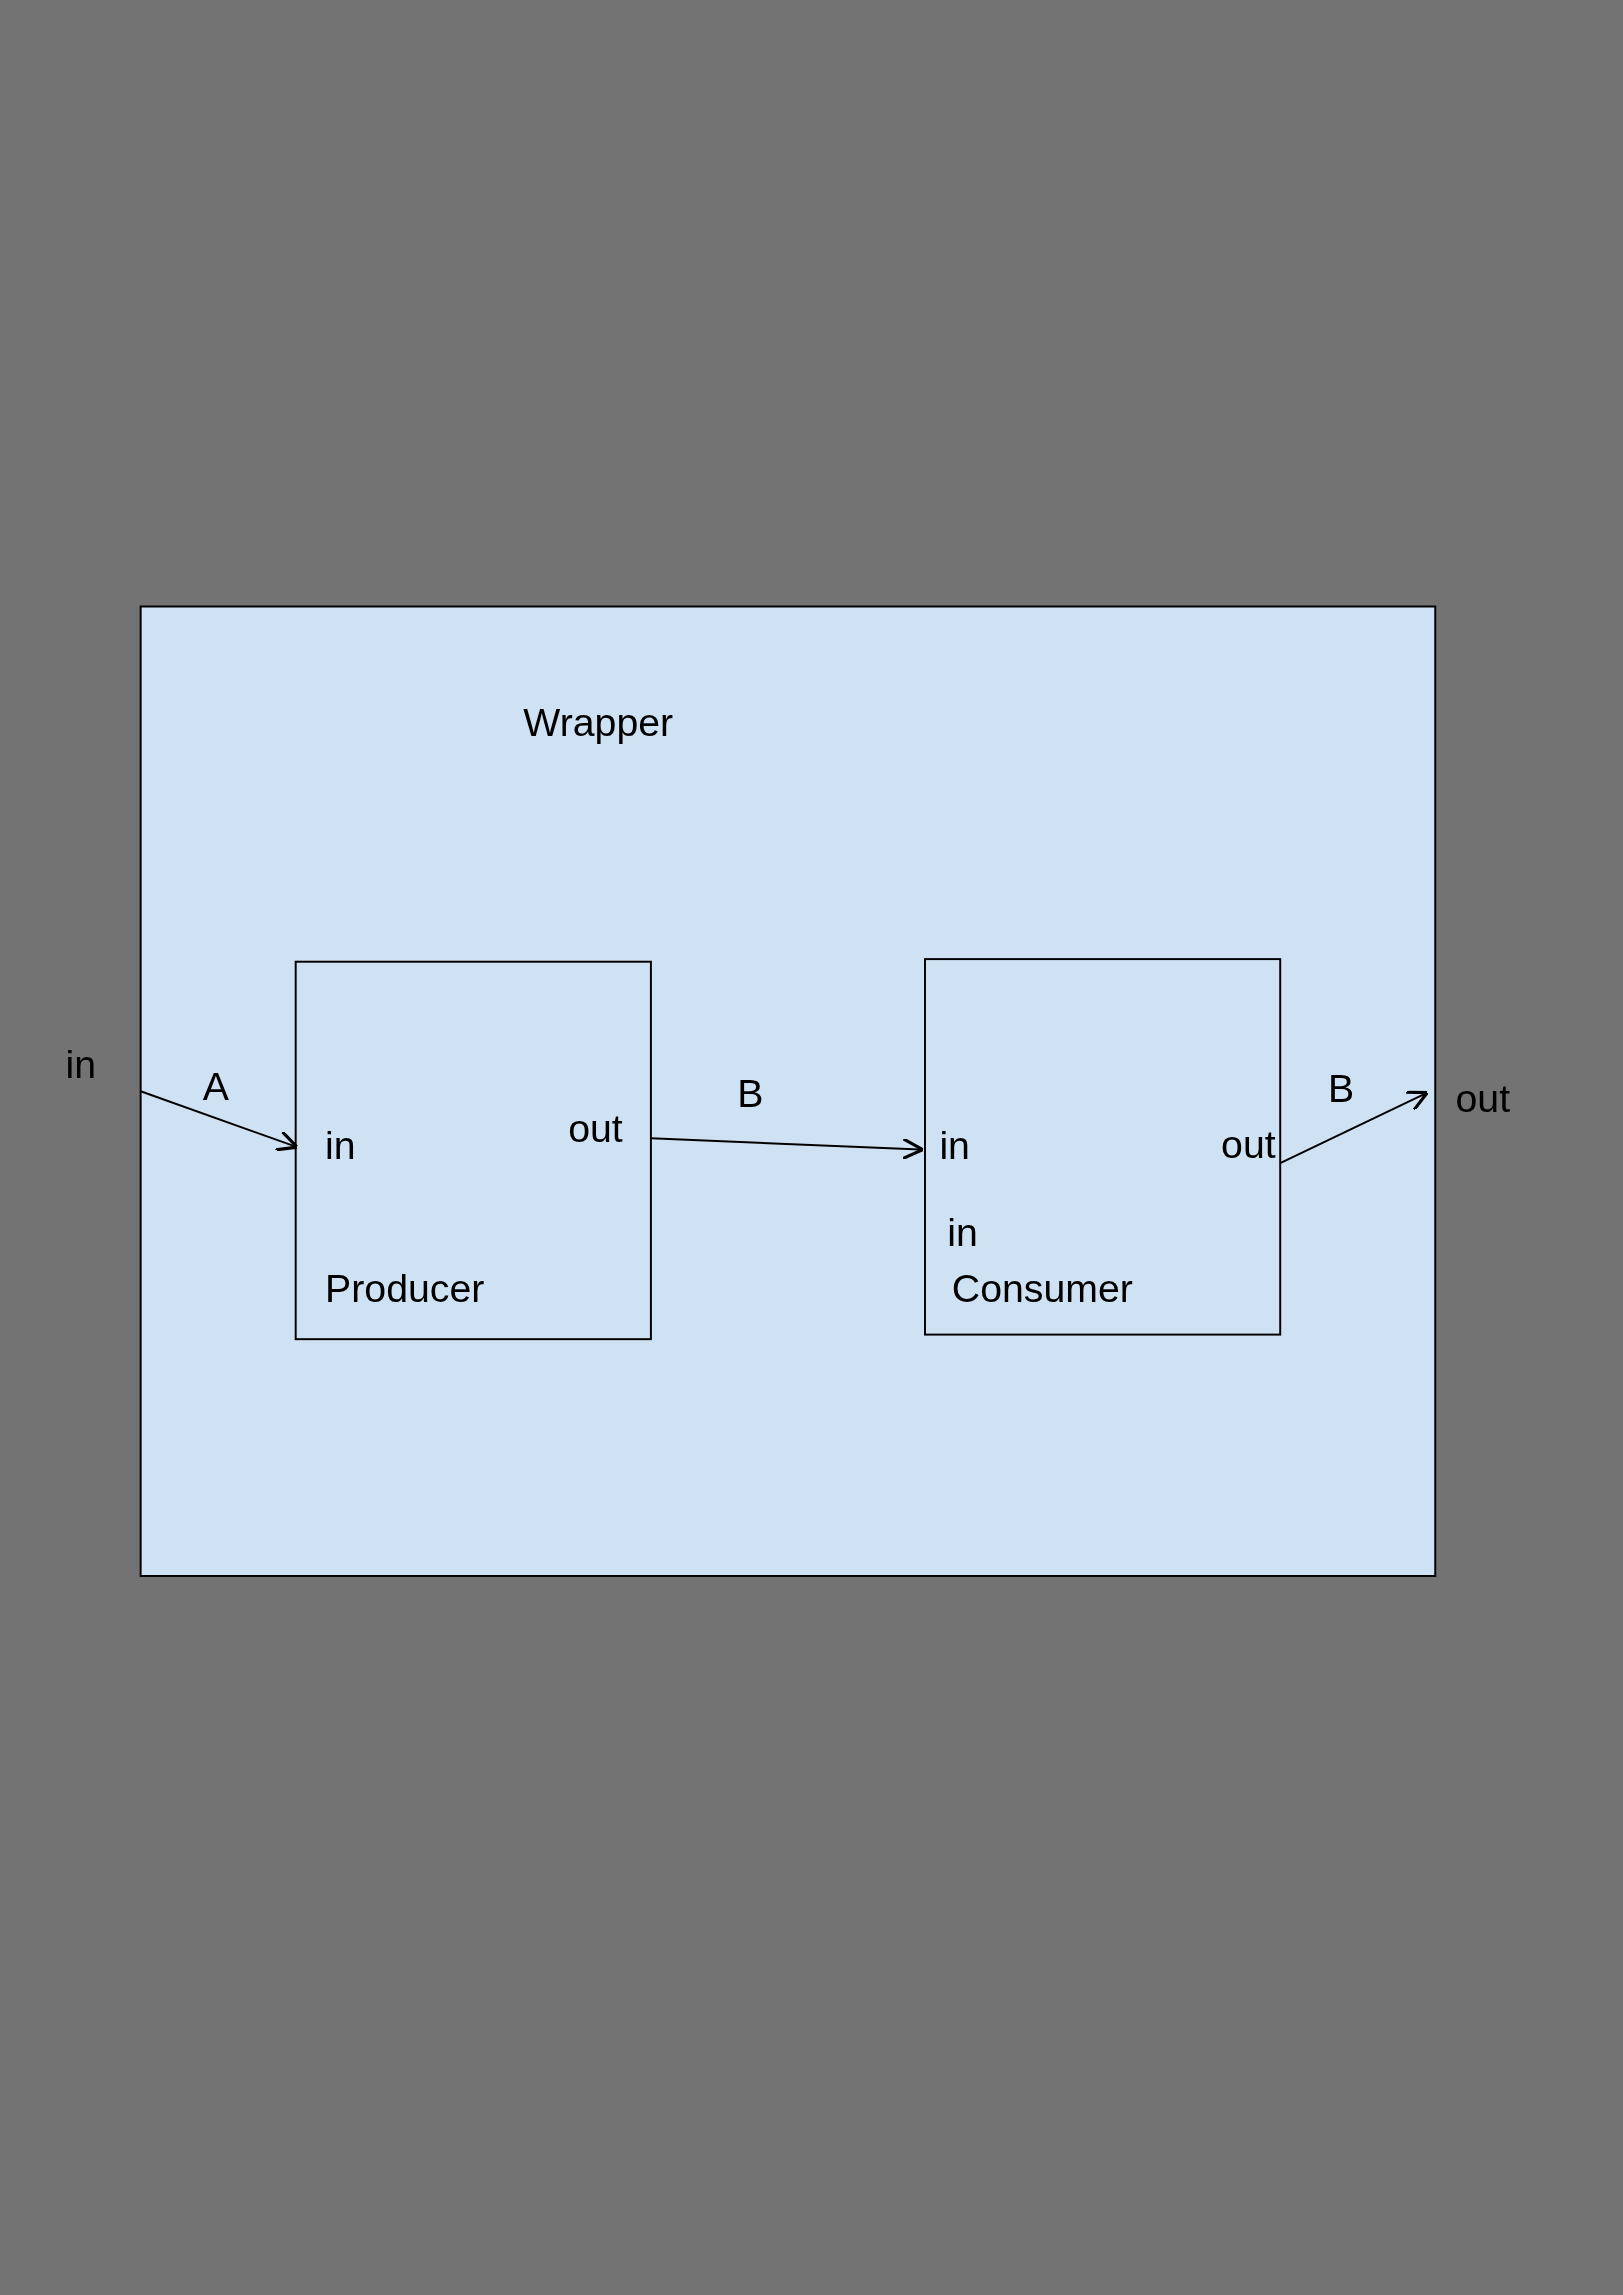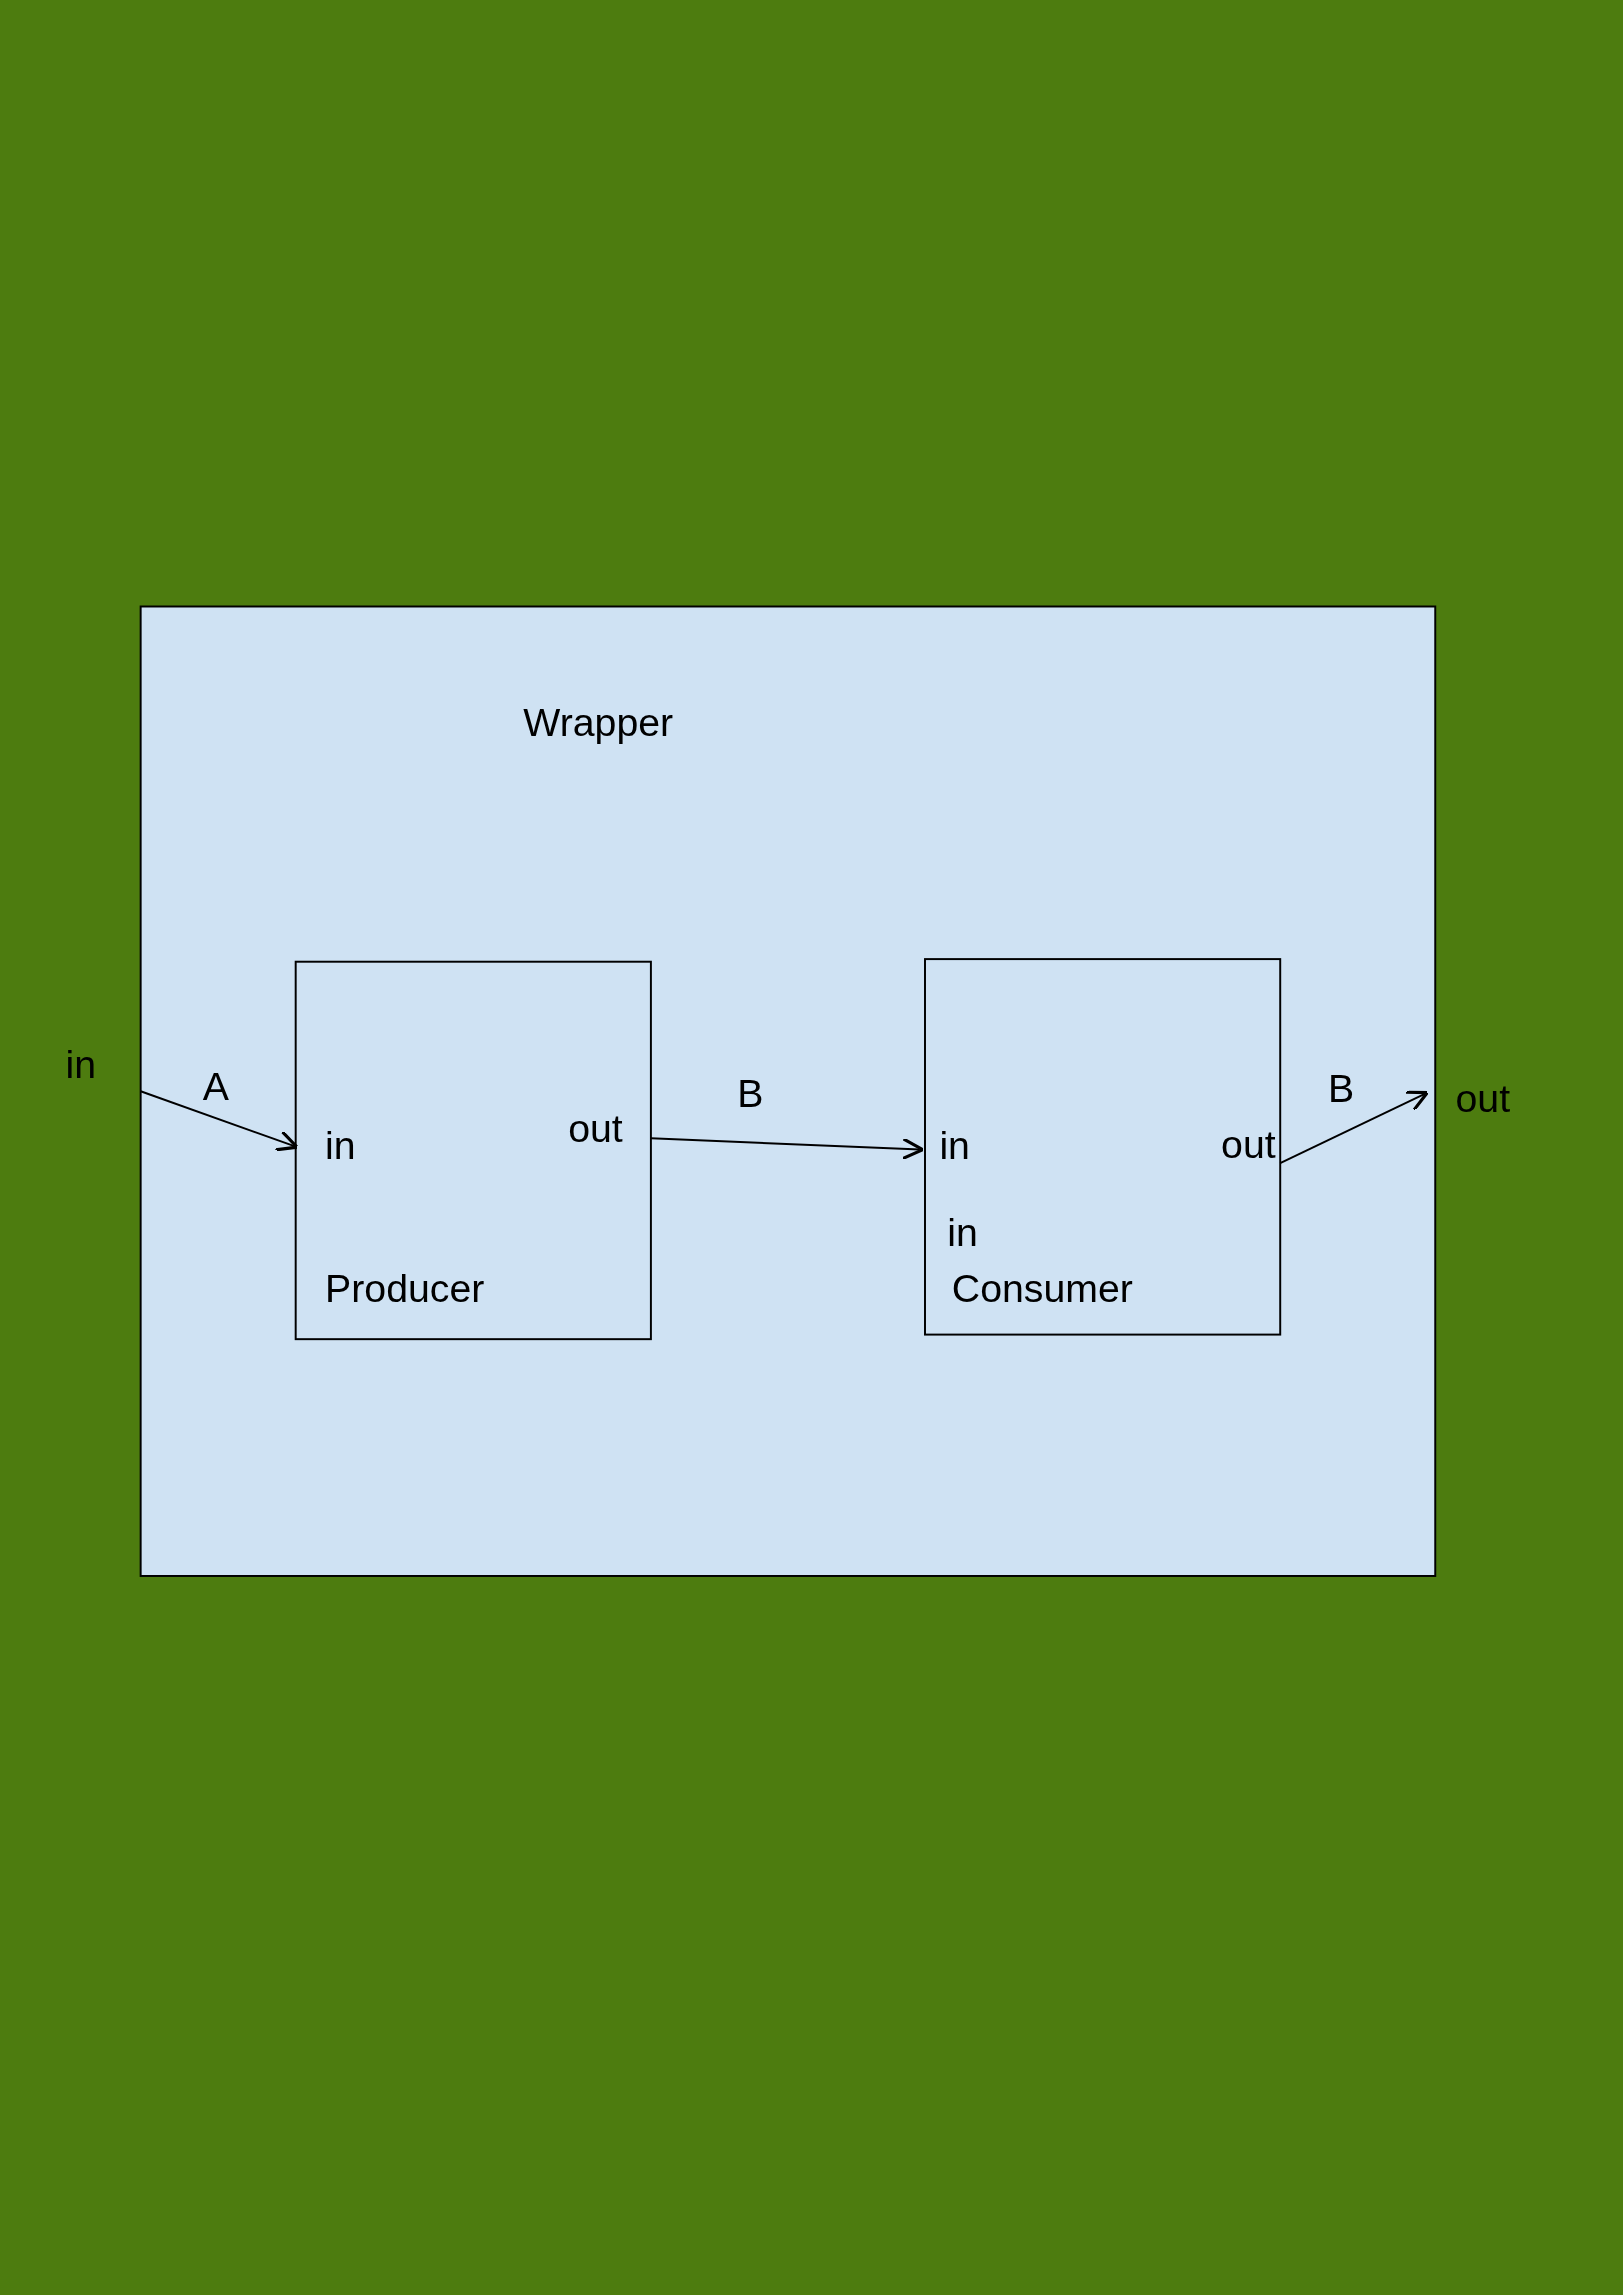--- a/index.html
+++ b/index.html
@@ -5,21 +5,21 @@
   html, body {
     margin: 0;
     padding: 0;
     background: #ffffff;
     font-family: "Liberation Sans", sans-serif;
   }
   .page {
     position: relative;
     width: 1623px;
     height: 2295px;
-    background: #4d7c0f;
+    background: #737373;
     overflow: hidden;
   }
   svg text {
     font-family: "Liberation Sans", sans-serif;
     font-size: 60px;
     fill: #000000;
   }
 </style>
 </head>
 <body>

